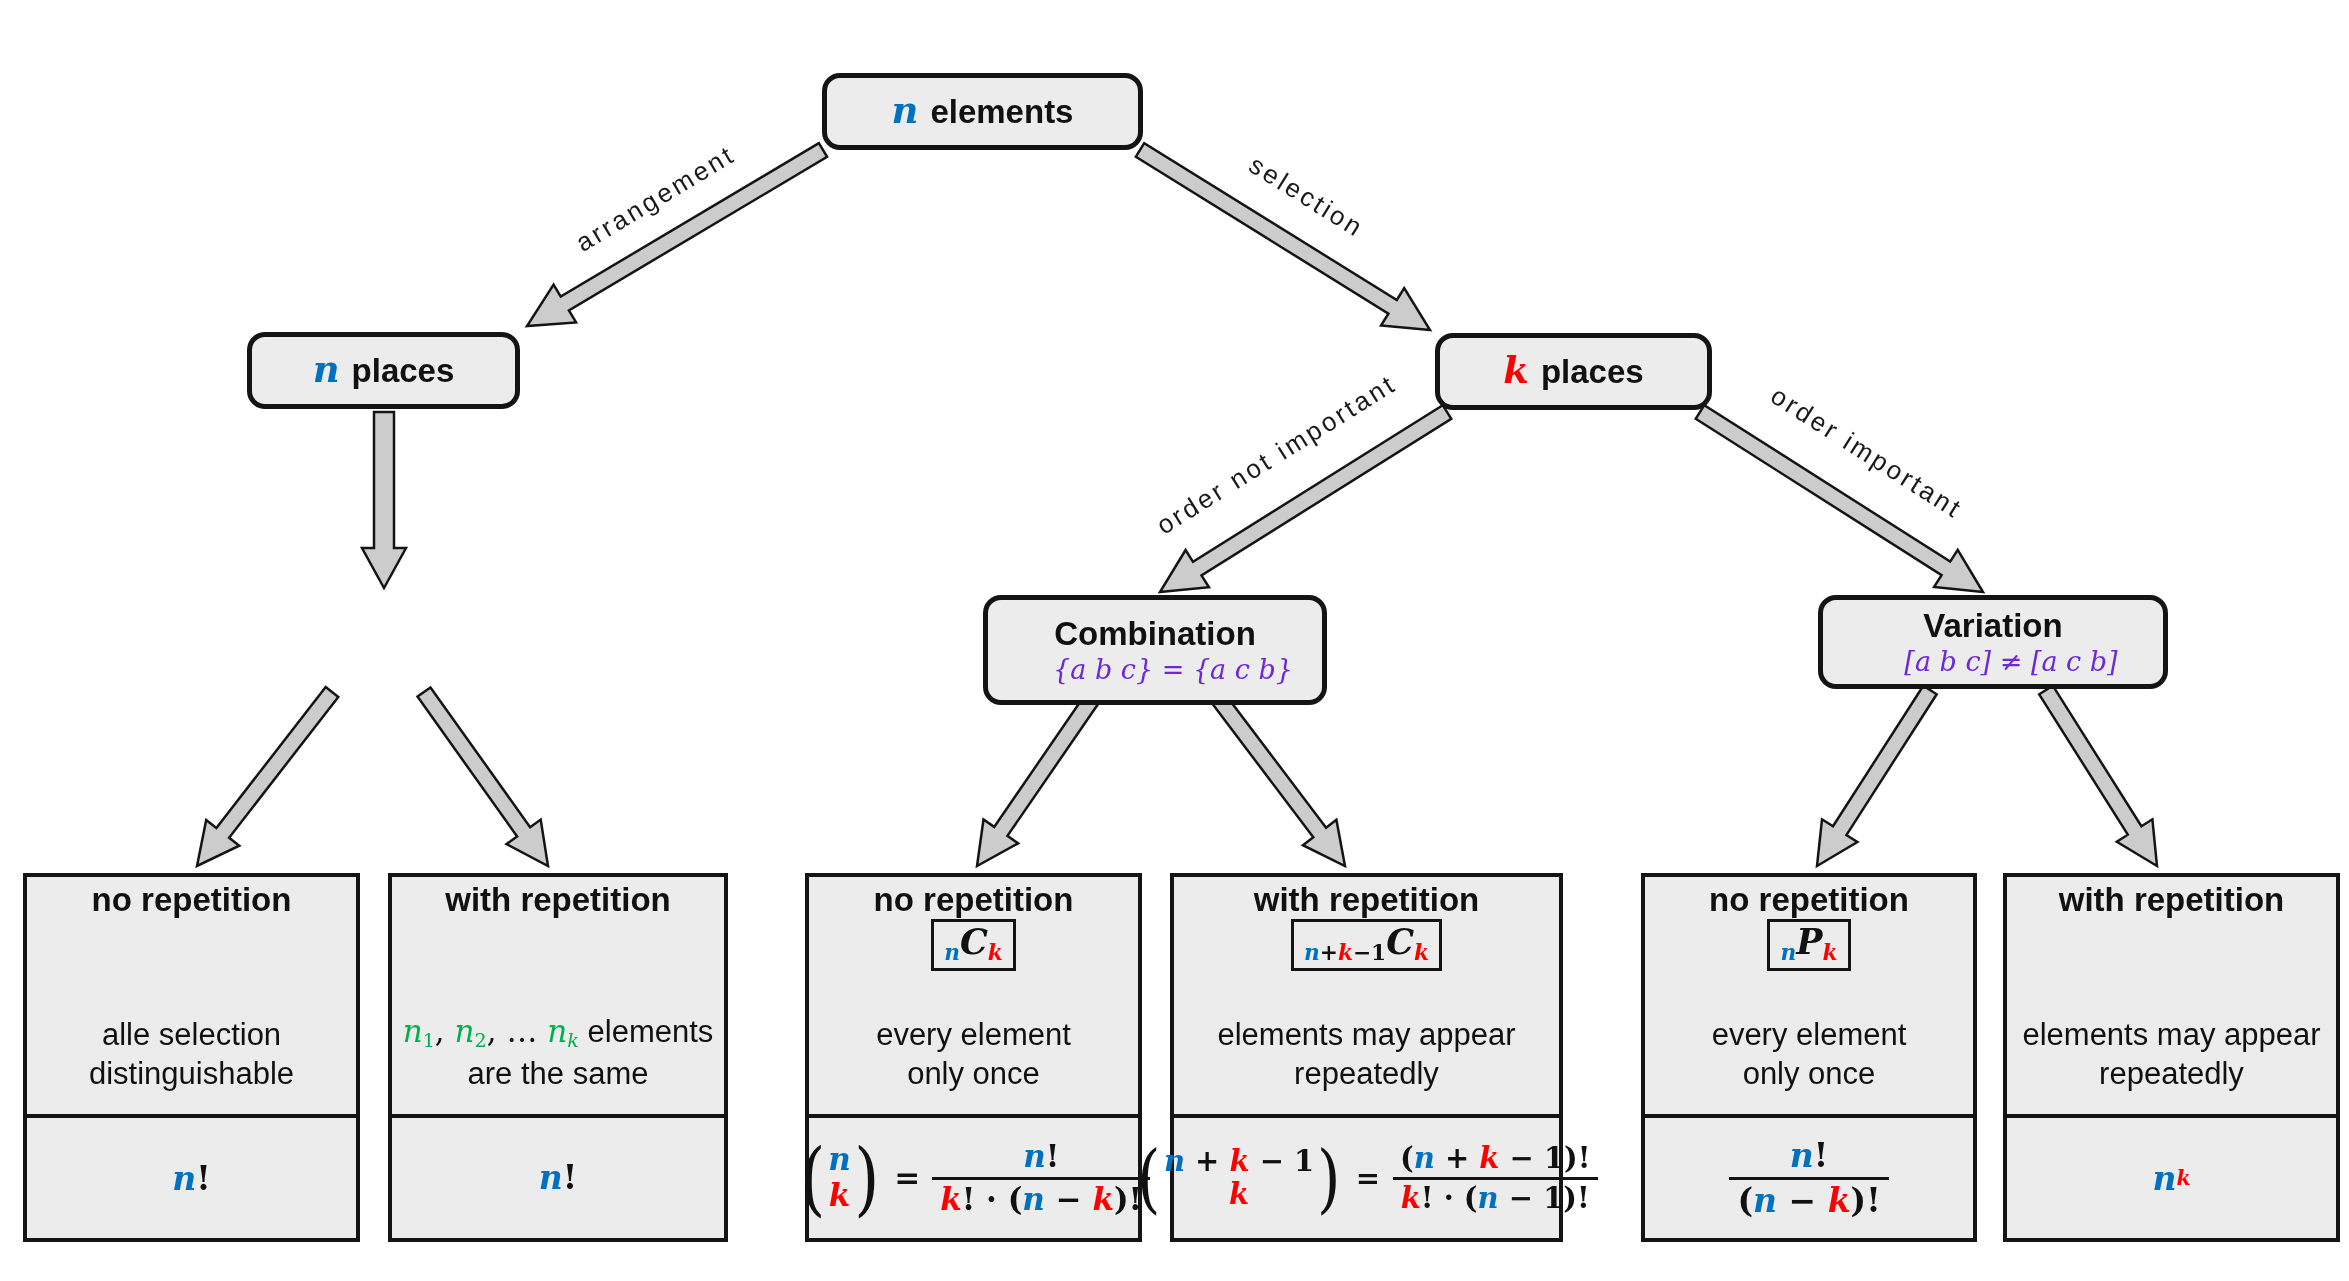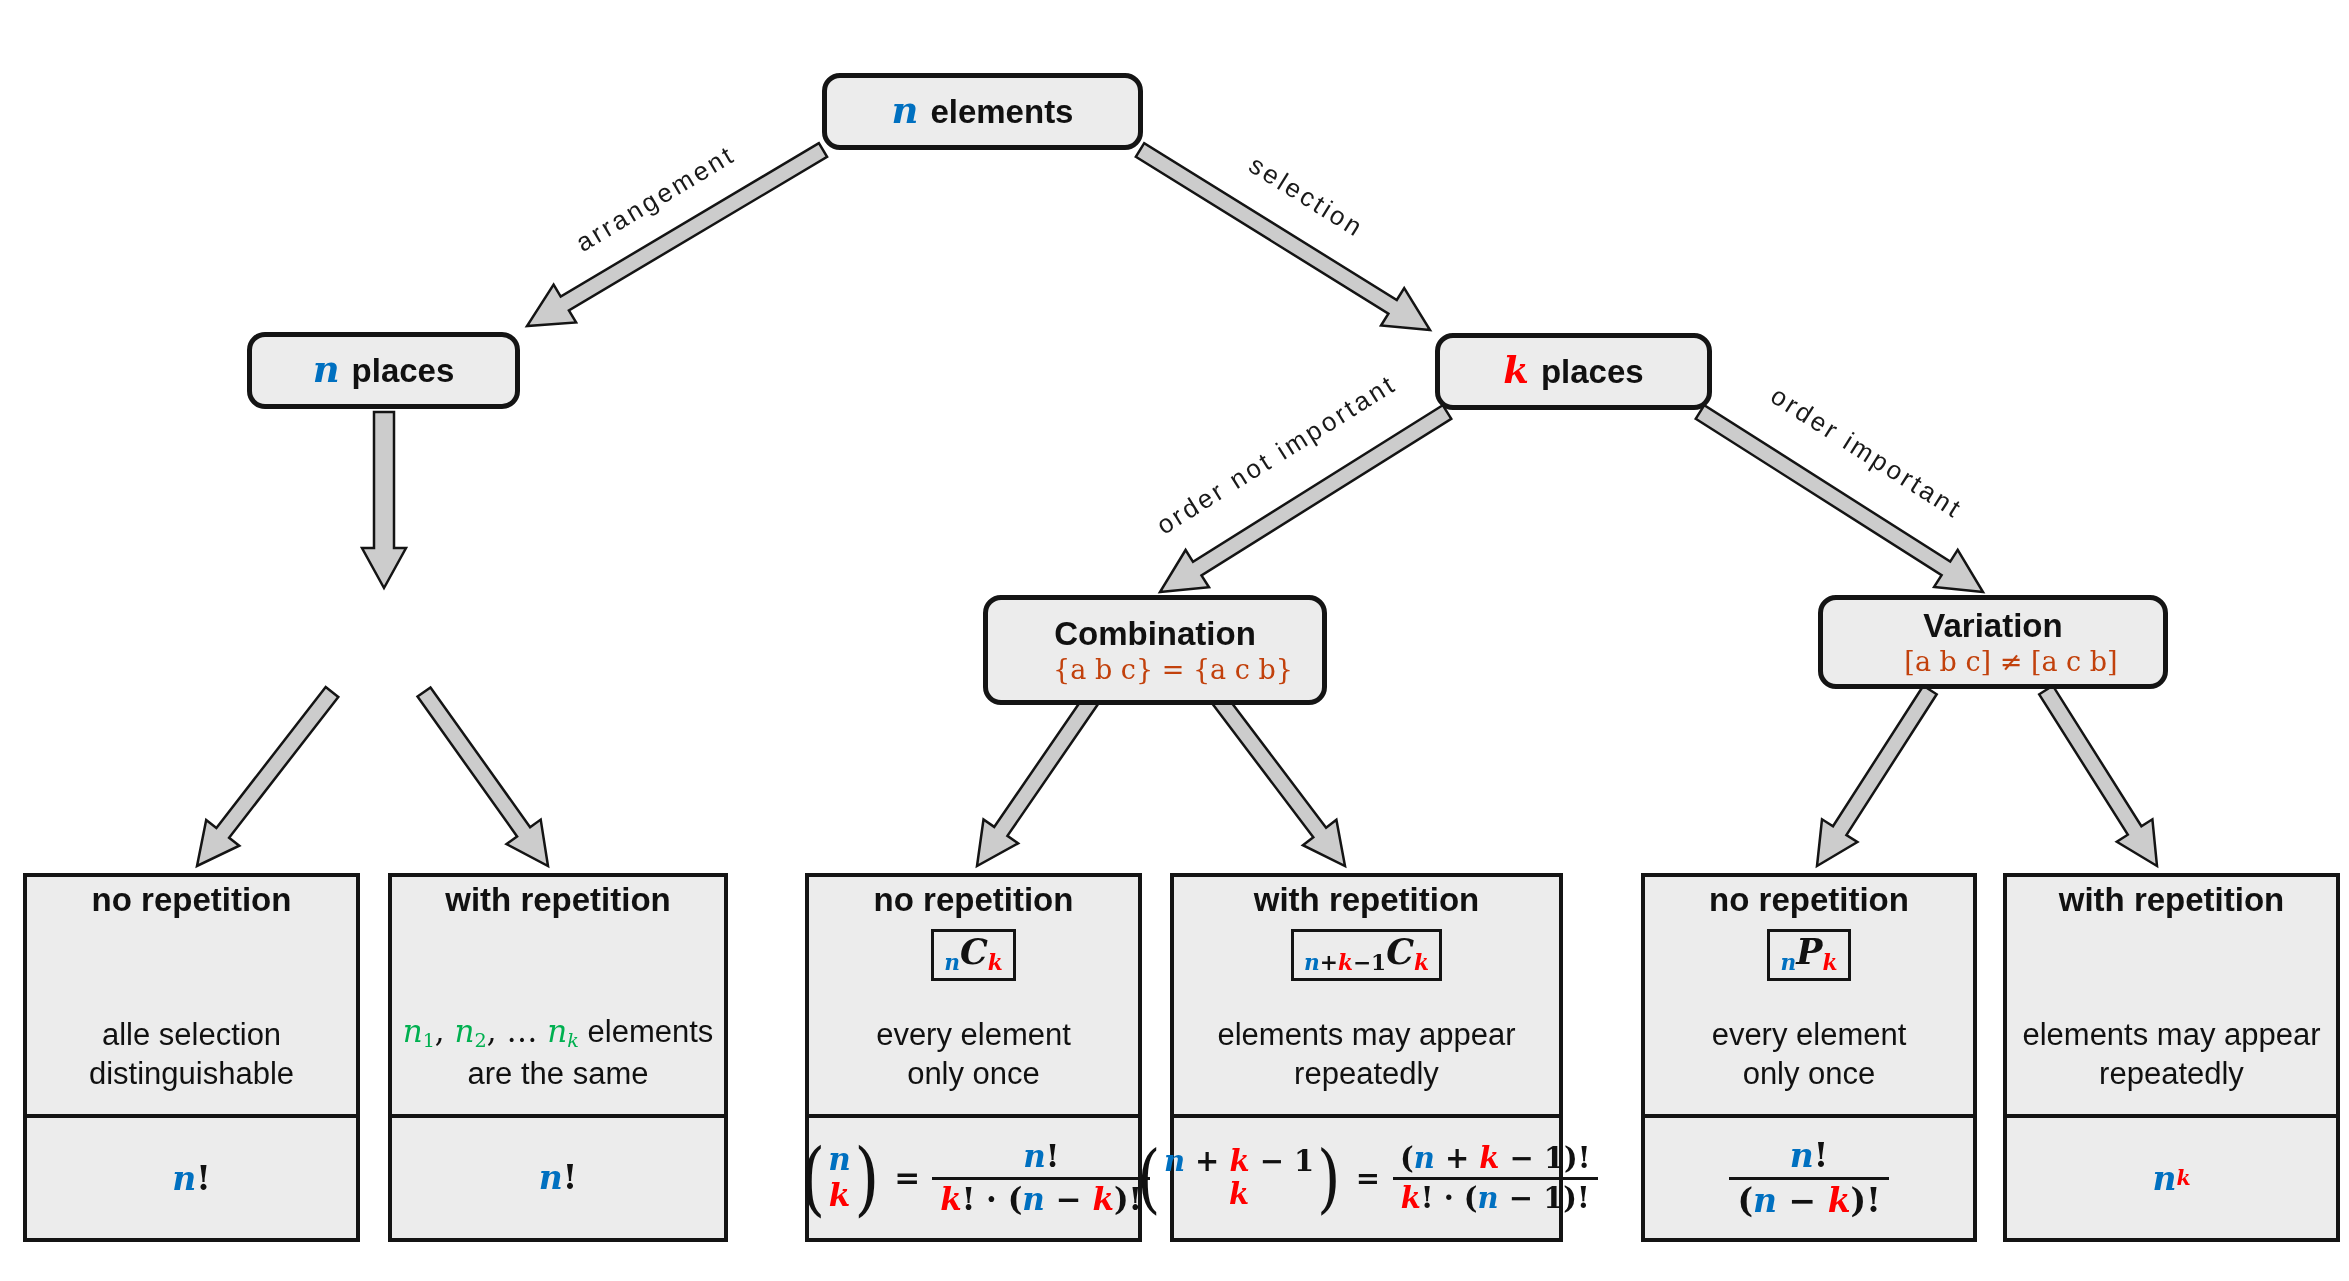--- a/index.html
+++ b/index.html
@@ -8,33 +8,33 @@
   #arrows-svg{position:absolute;left:0;top:0;z-index:1;}
   .edge-label{font-family:"Liberation Sans",sans-serif;font-size:26px;letter-spacing:3px;fill:#1a1a1a;}
 
   
   .node{position:absolute;z-index:2;background:#ececec;border:5px solid #141414;border-radius:18px;
         box-sizing:border-box;display:flex;flex-direction:column;align-items:center;justify-content:center;}
   .node-title{font-weight:bold;font-size:33px;display:flex;align-items:baseline;}
   .node-title .mnode{font-family:"DejaVu Serif",serif;font-style:italic;font-weight:bold;font-size:37px;line-height:1;}
   .node-title .lbl{margin-left:12px;}
   .node-big{font-weight:bold;font-size:37px;}
-  .node-sub{font-family:"DejaVu Serif",serif;font-size:27px;margin-top:1px;color:#c2410c;margin-left:36px;}
+  .node-sub{font-family:"DejaVu Serif",serif;font-style:italic;font-size:27px;margin-top:1px;color:#6d28d9;margin-left:36px;}
 
   
   .leaf{position:absolute;top:873px;height:369px;z-index:2;background:#ececec;border:4px solid #141414;
         box-sizing:border-box;display:flex;flex-direction:column;}
   .leaf-top{flex:0 0 241px;display:flex;flex-direction:column;align-items:center;
             border-bottom:4px solid #141414;box-sizing:border-box;}
   .leaf-title{margin-top:4px;font-weight:bold;font-size:33px;}
   .leaf-desc{margin-top:auto;margin-bottom:20px;text-align:center;font-size:31px;line-height:1.28;}
   .leaf-bottom{flex:1;display:flex;align-items:center;justify-content:center;}
 
   
-  .badge{margin-top:10px;border:3px solid #141414;padding:0px 10px 2px 10px;font-size:35px;line-height:1.15;}
+  .badge{border:3px solid #141414;padding:0px 10px 2px 10px;font-size:35px;line-height:1.15;}
 
   
   .tok{white-space:pre;}
   .mathbox .tok{font-family:"DejaVu Serif",serif;font-style:italic;font-weight:bold;color:#111;}
   .mathbox .tok.up{font-style:normal;}
   .tok.m{font-family:"DejaVu Serif",serif;font-style:italic;}
   .tok.m.up{font-style:normal;}
   .tok.txt{font-family:"Liberation Sans",sans-serif;font-style:normal;font-weight:normal;color:#111;}
   .tok.b{color:#0070C0;}
   .tok.r{color:#FF0000;}

